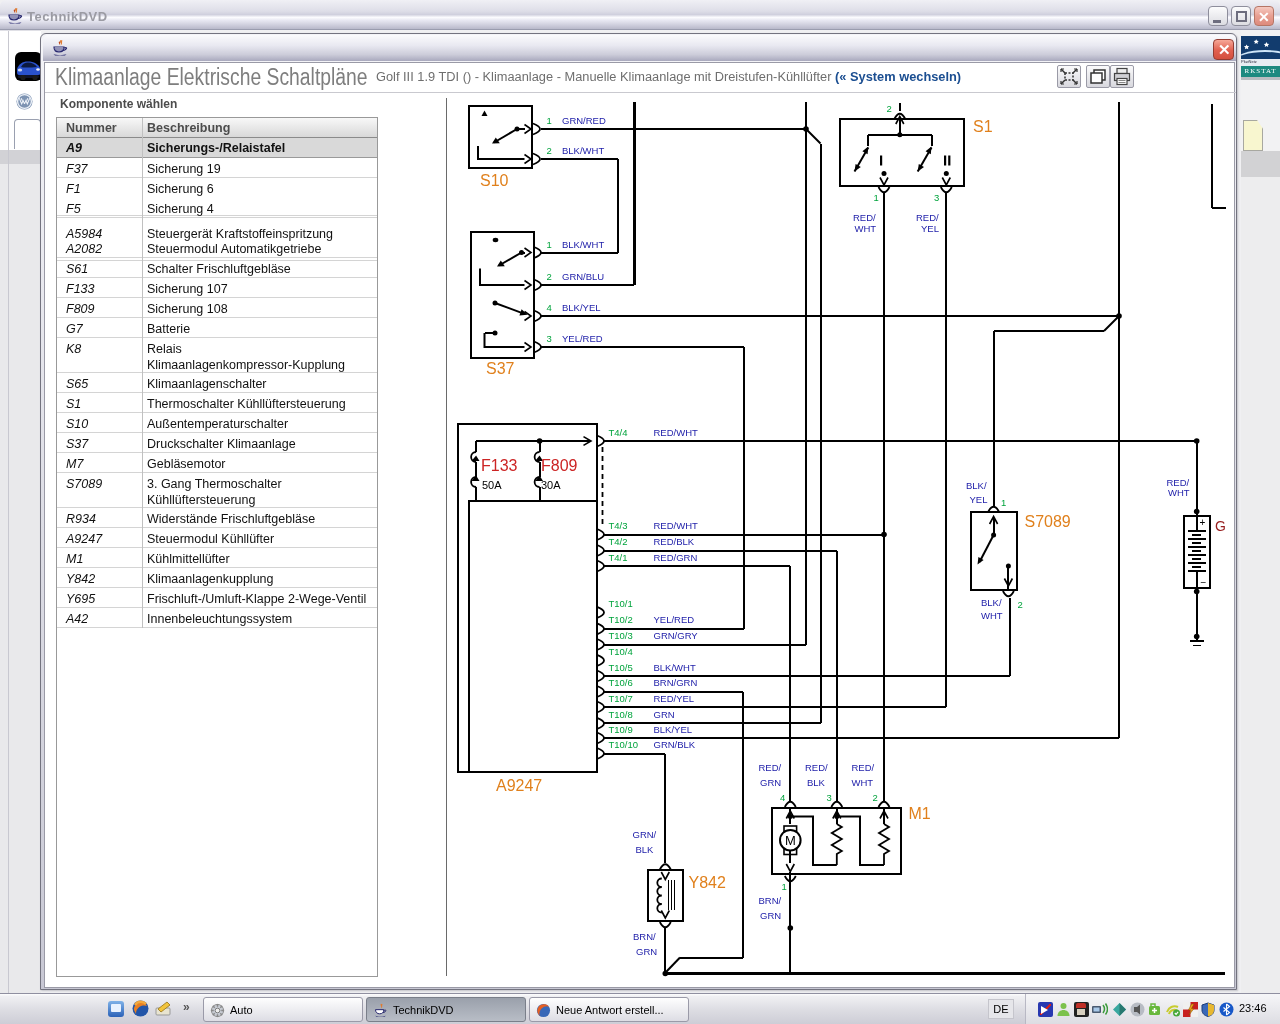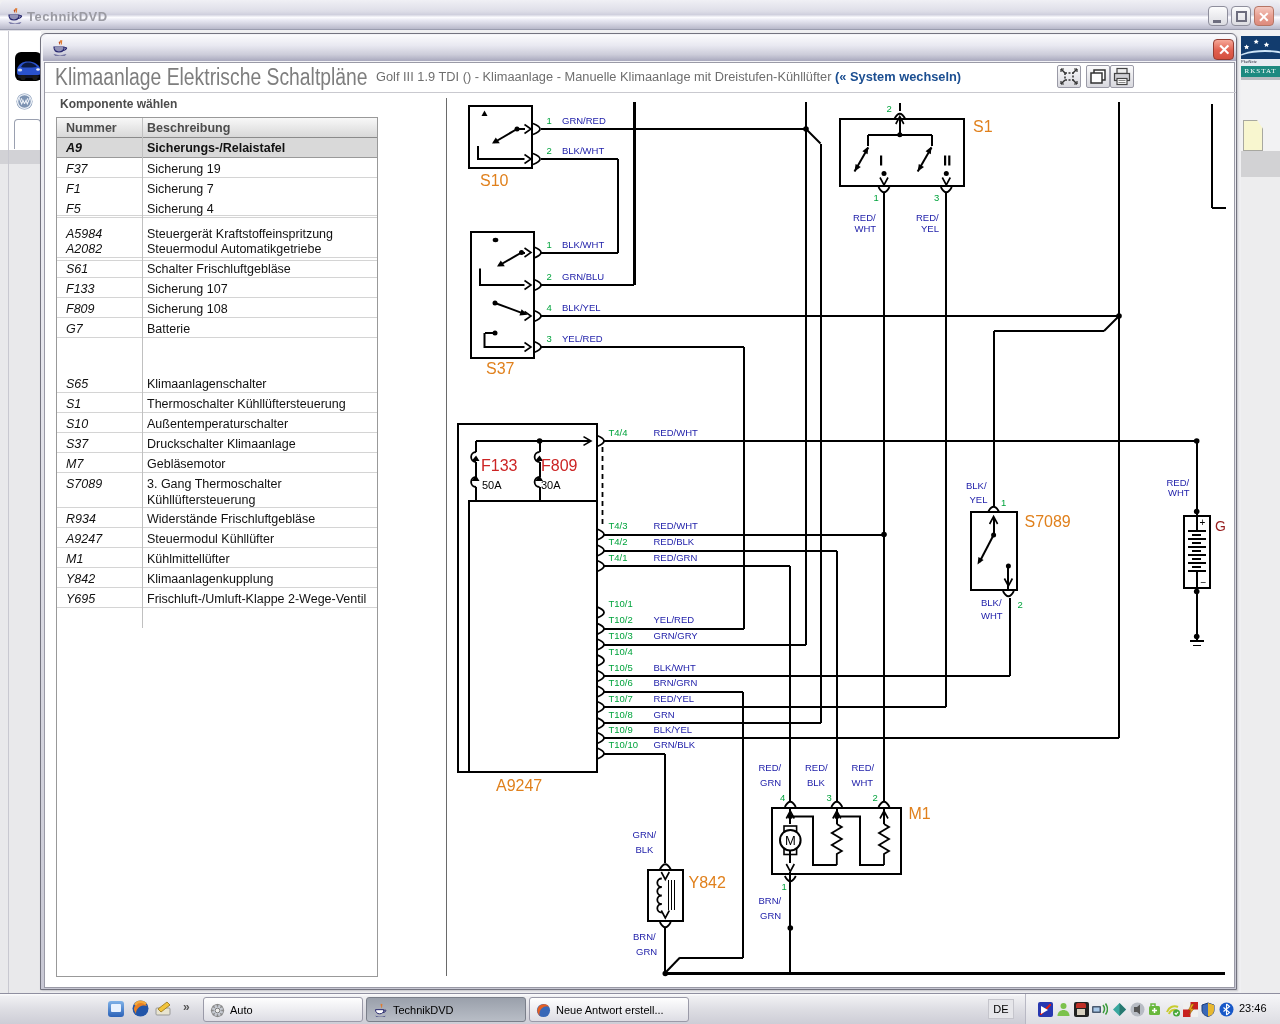--- a/index.html
+++ b/index.html
@@ -208,21 +208,21 @@
 <div class="row sel" style="top:20px;height:20px">
           <span class="c1">A9</span>
           <span class="c2">Sicherungs-/Relaistafel</span>
         </div>
 <div class="row rb" style="top:41px;height:19px">
           <span class="c1">F37</span>
           <span class="c2">Sicherung 19</span>
         </div>
 <div class="row rb" style="top:61px;height:37px">
           <span class="c1">F1</span>
-          <span class="c2">Sicherung 7</span>
+          <span class="c2">Sicherung 6</span>
         </div>
 <div class="row rb" style="top:81px;height:19px">
           <span class="c1">F5</span>
           <span class="c2">Sicherung 4</span>
         </div>
 <div class="row rb" style="top:106px;height:37px">
           <span class="c1">A5984</span>
           <span class="c2">Steuergerät Kraftstoffeinspritzung</span>
         </div>
 <div class="row rb" style="top:121px;height:19px">
@@ -238,20 +238,24 @@
           <span class="c2">Sicherung 107</span>
         </div>
 <div class="row rb" style="top:181px;height:19px">
           <span class="c1">F809</span>
           <span class="c2">Sicherung 108</span>
         </div>
 <div class="row rb" style="top:201px;height:19px">
           <span class="c1">G7</span>
           <span class="c2">Batterie</span>
         </div>
+<div class="row rb" style="top:221px;height:34px">
+          <span class="c1">K8</span>
+          <span class="c2">Relais<br>Klimaanlagenkompressor-Kupplung</span>
+        </div>
 <div class="row rb" style="top:256px;height:19px">
           <span class="c1">S65</span>
           <span class="c2">Klimaanlagenschalter</span>
         </div>
 <div class="row rb" style="top:276px;height:19px">
           <span class="c1">S1</span>
           <span class="c2">Thermoschalter Kühllüftersteuerung</span>
         </div>
 <div class="row rb" style="top:296px;height:19px">
           <span class="c1">S10</span>
@@ -281,20 +285,24 @@
           <span class="c1">M1</span>
           <span class="c2">Kühlmittellüfter</span>
         </div>
 <div class="row rb" style="top:451px;height:19px">
           <span class="c1">Y842</span>
           <span class="c2">Klimaanlagenkupplung</span>
         </div>
 <div class="row rb" style="top:471px;height:19px">
           <span class="c1">Y695</span>
           <span class="c2">Frischluft-/Umluft-Klappe 2-Wege-Ventil</span>
+        </div>
+<div class="row rb" style="top:491px;height:19px">
+          <span class="c1">A42</span>
+          <span class="c2">Innenbeleuchtungssystem</span>
         </div>
 <div id="colline"></div>
 </div>
     <svg id="dsvg" width="794" height="897" viewBox="443 93 794 897" style="position:absolute;left:398px;top:30px">
 <style>text{font-family:"Liberation Sans",sans-serif;}.tg{fill:#00a33c;font-size:9.5px}.tb{fill:#1c1ca8;font-size:9.5px}.to{fill:#e0801c;font-size:16px}.tr{fill:#cc2424;font-size:16px}.tk{fill:#000;font-size:11px}.tk2{fill:#000;font-size:10px}.tdr{fill:#982020;font-size:14px}.tm{fill:#000;font-size:13px;text-anchor:middle}</style>
 <line x1="446.5" y1="98" x2="446.5" y2="976" stroke="#6a6a6a" stroke-width="1" shape-rendering="crispEdges"></line>
 <rect x="469" y="106" width="63" height="62" fill="none" stroke="#000" stroke-width="2" shape-rendering="crispEdges"></rect>
 <rect x="471" y="232" width="63" height="126" fill="none" stroke="#000" stroke-width="2" shape-rendering="crispEdges"></rect>
 <rect x="840" y="119" width="124" height="66.5" fill="none" stroke="#000" stroke-width="2" shape-rendering="crispEdges"></rect>
 <rect x="971" y="512" width="46.4" height="78" fill="none" stroke="#000" stroke-width="2" shape-rendering="crispEdges"></rect>

